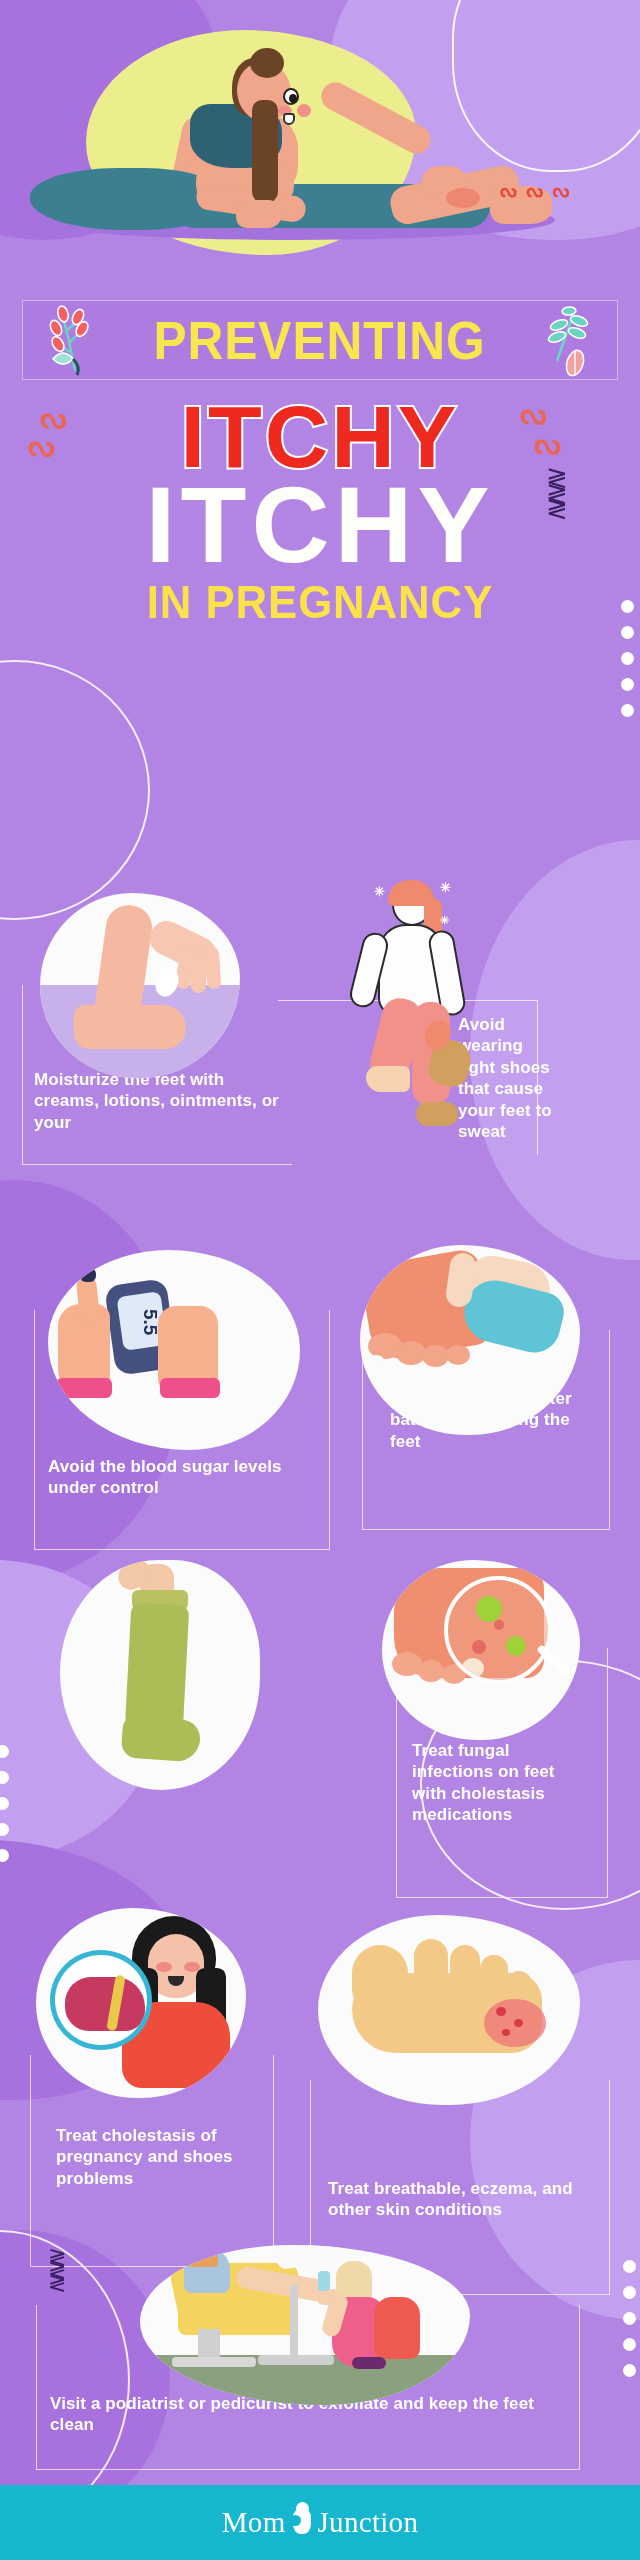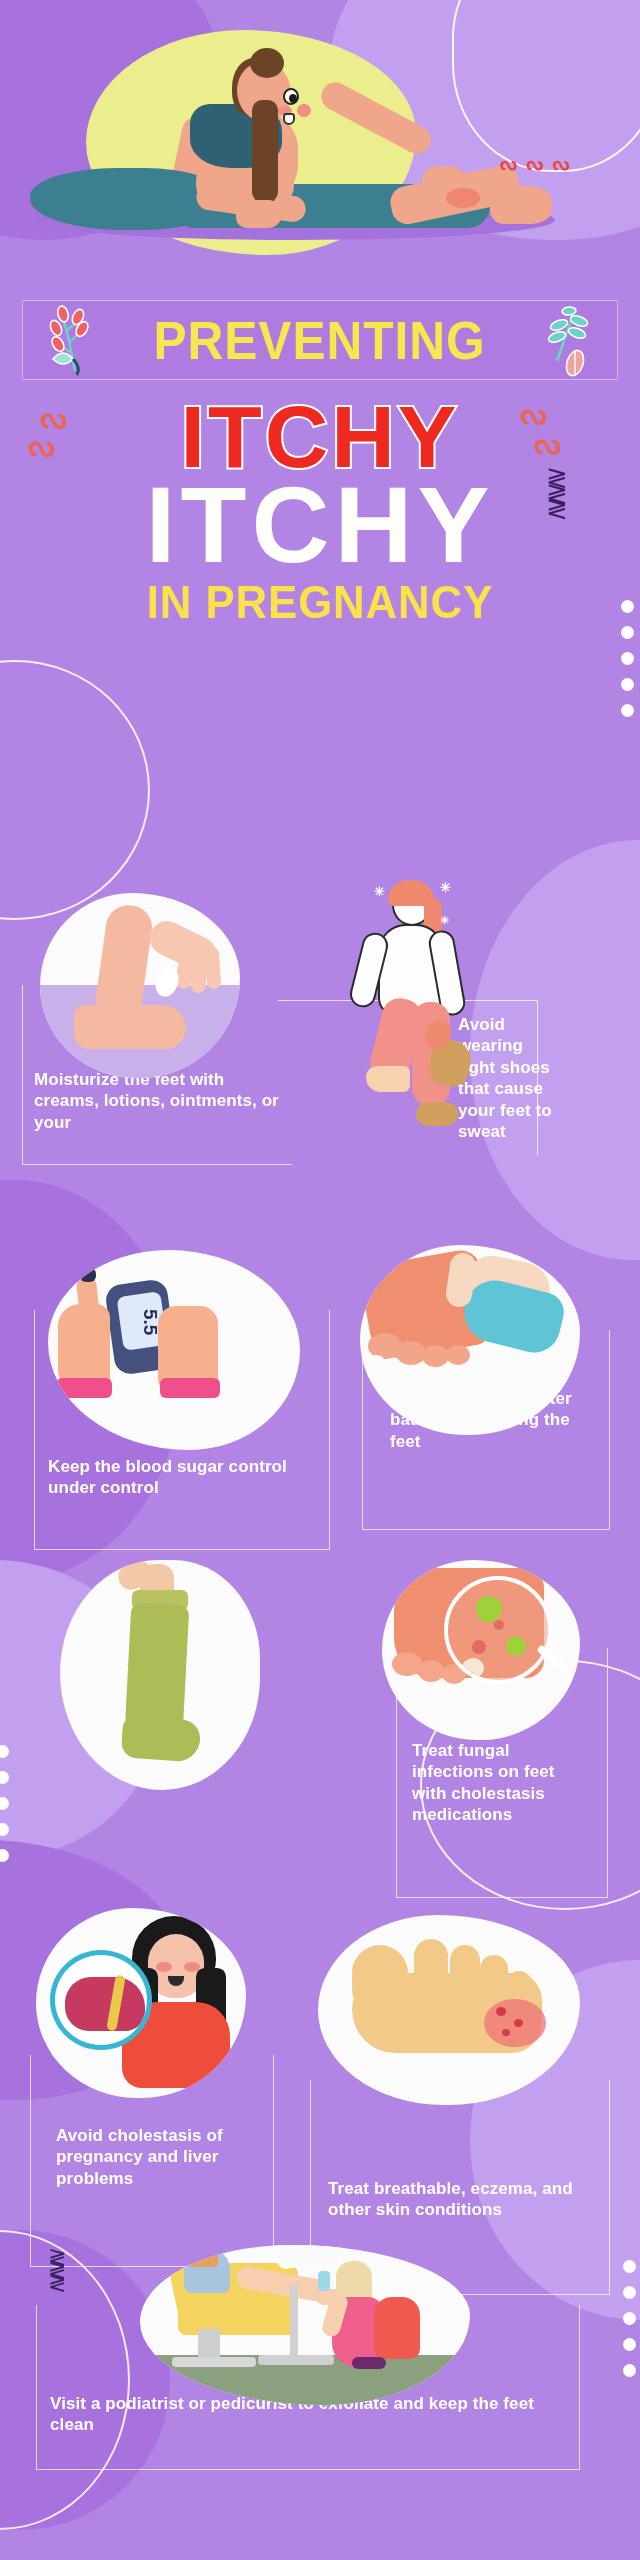--- a/index.html
+++ b/index.html
@@ -207,21 +207,21 @@
     <div class="w-eye">
         <i></i>
       </div>
     <div class="w-cheek"></div>
     <div class="w-nose"></div>
     <div class="w-mouth"></div>
     <div class="w-forearm"></div>
     <div class="w-hand"></div>
     <div class="w-hand2"></div>
     <div class="w-itch"></div>
-    <div class="zz" style="left:500px; top:152px;">ᔓ ᔓ ᔓ</div>
+    <div class="zz" style="left:500px; top:179px;">ᔓ ᔓ ᔓ</div>
   </div>
 
   <div class="title-block">
 
     <div class="preventing-bar">
       <svg class="sprig left" viewBox="0 0 56 80">
         <g stroke="#6cd4c4" stroke-width="2.4" fill="none">
           <path d="M30 70 L24 40 L18 16"></path>
             <path d="M24 42 L36 30"></path>
             <path d="M21 30 L33 20"></path>
@@ -303,21 +303,21 @@
     <div style="position:absolute;left:86px;top:222px;width:42px;height:24px;background:#d2a05e;border-radius:14px;"></div>
     <div style="position:absolute;left:100px;top:160px;width:40px;height:46px;background:#d2a05e;border-radius:20px 20px 16px 16px;transform:rotate(12deg);"></div>
     <div style="position:absolute;left:96px;top:140px;width:24px;height:30px;background:#f08a6e;border-radius:12px;transform:rotate(20deg);"></div>
     <div class="zz" style="left:44px;top:4px;color:#fff;font-size:13px;">✳</div>
     <div class="zz" style="left:110px;top:0px;color:#fff;font-size:13px;">✳</div>
     <div class="zz" style="left:110px;top:34px;color:#fff;font-size:11px;">✳</div>
   </div>
 
   <div class="tip" style="left:34px; top:1310px; width:296px; height:240px;">
     <div class="tip-frame" style="border-top:none;"></div>
-    <div class="tip-text" style="left:14px; top:146px; width:270px;">Keep the blood sugar control under control</div>
+    <div class="tip-text" style="left:14px; top:146px; width:270px;">Avoid the blood sugar levels under control</div>
   </div>
   <div class="ill" style="left:48px; top:1250px; width:252px; height:200px; border-radius:48% 52% 44% 56%/46% 50% 50% 54%;">
     <div style="position:absolute;left:62px;top:32px;width:62px;height:90px;background:#44507e;border-radius:16px;transform:rotate(-8deg);"></div>
     <div style="position:absolute;left:72px;top:44px;width:44px;height:54px;background:#dfe9f7;border-radius:8px;transform:rotate(-8deg);"></div>
     <div style="position:absolute;left:84px;top:54px;width:24px;height:34px;color:#26305a;font-size:19px;font-weight:700;transform:rotate(90deg);">5.5</div>
     <div style="position:absolute;left:10px;top:54px;width:52px;height:88px;background:#f6b08d;border-radius:22px 14px 14px 22px;"></div>
     <div style="position:absolute;left:30px;top:26px;width:20px;height:46px;background:#f6b08d;border-radius:10px;transform:rotate(-6deg);"></div>
     <div style="position:absolute;left:32px;top:18px;width:16px;height:14px;background:#2b2f52;border-radius:6px;"></div>
     <div style="position:absolute;left:8px;top:128px;width:56px;height:20px;background:#ef4f8a;border-radius:6px;"></div>
     <div style="position:absolute;left:110px;top:56px;width:60px;height:90px;background:#f6b08d;border-radius:18px;"></div>
@@ -365,21 +365,21 @@
       <div style="position:absolute;left:24px;top:60px;width:14px;height:14px;background:#e46a62;border-radius:50%;"></div>
       <div style="position:absolute;left:46px;top:40px;width:10px;height:10px;background:#e46a62;border-radius:50%;"></div>
       <div style="position:absolute;left:14px;top:78px;width:22px;height:20px;background:#f5e7d4;border-radius:50%;"></div>
     </div>
     <div style="position:absolute;left:152px;top:96px;width:40px;height:8px;background:#fff;border-radius:4px;transform:rotate(40deg);"></div>
 
   </div>
 
   <div class="tip" style="left:30px; top:2055px; width:244px; height:212px;">
     <div class="tip-frame" style="border-top:none;"></div>
-    <div class="tip-text" style="left:26px; top:70px; width:210px;">Avoid cholestasis of pregnancy and liver problems</div>
+    <div class="tip-text" style="left:26px; top:70px; width:210px;">Treat cholestasis of pregnancy and shoes problems</div>
   </div>
   <div class="ill" style="left:36px; top:1908px; width:210px; height:190px;">
     <div style="position:absolute;left:96px;top:8px;width:84px;height:74px;background:#1a1a1a;border-radius:42px 42px 30px 30px;"></div>
     <div style="position:absolute;left:112px;top:26px;width:56px;height:64px;background:#f4c1ab;border-radius:28px 28px 26px 26px;"></div>
     <div style="position:absolute;left:92px;top:60px;width:30px;height:86px;background:#1a1a1a;border-radius:14px 14px 24px 24px;"></div>
     <div style="position:absolute;left:160px;top:60px;width:30px;height:82px;background:#1a1a1a;border-radius:14px 14px 24px 24px;"></div>
     <div style="position:absolute;left:120px;top:54px;width:16px;height:10px;background:#ef8b83;border-radius:50%;"></div>
     <div style="position:absolute;left:148px;top:54px;width:16px;height:10px;background:#ef8b83;border-radius:50%;"></div>
     <div style="position:absolute;left:132px;top:68px;width:16px;height:10px;background:#2b2b2b;border-radius:0 0 10px 10px;"></div>
     <div style="position:absolute;left:86px;top:94px;width:108px;height:86px;background:#ef4d3c;border-radius:34px 34px 20px 20px;"></div>
@@ -433,14 +433,25 @@
     <div style="position:absolute;left:186px;top:48px;width:18px;height:44px;background:#f5cfae;border-radius:9px;transform:rotate(16deg);"></div>
     <div style="position:absolute;left:234px;top:52px;width:46px;height:62px;background:#ee5a4f;border-radius:18px 18px 10px 10px;"></div>
     <div style="position:absolute;left:212px;top:112px;width:34px;height:12px;background:#6b2a6e;border-radius:6px;"></div>
     <div style="position:absolute;left:178px;top:26px;width:12px;height:20px;background:#9ed8e8;border-radius:4px;"></div>
 
     <div class="ill-dot" style="left:-2px;top:70px;width:13px;height:10px;"></div>
 
   </div>
   <div class="squiggle" style="left:48px; top:2250px; color:#3a2060; font-size:22px;">≷<br>≷<br>≷</div>
 
+  <div class="footer">
+    <div class="logo">
+      <span class="logo-text">Mom</span>
+      <span class="logo-mark">
+        <span class="head"></span>
+        <span class="body"></span>
+        <span class="baby"></span>
+      </span>
+      <span class="logo-text">Junction</span>
+    </div>
+  </div>
 
 </div>
 
 </body></html>

